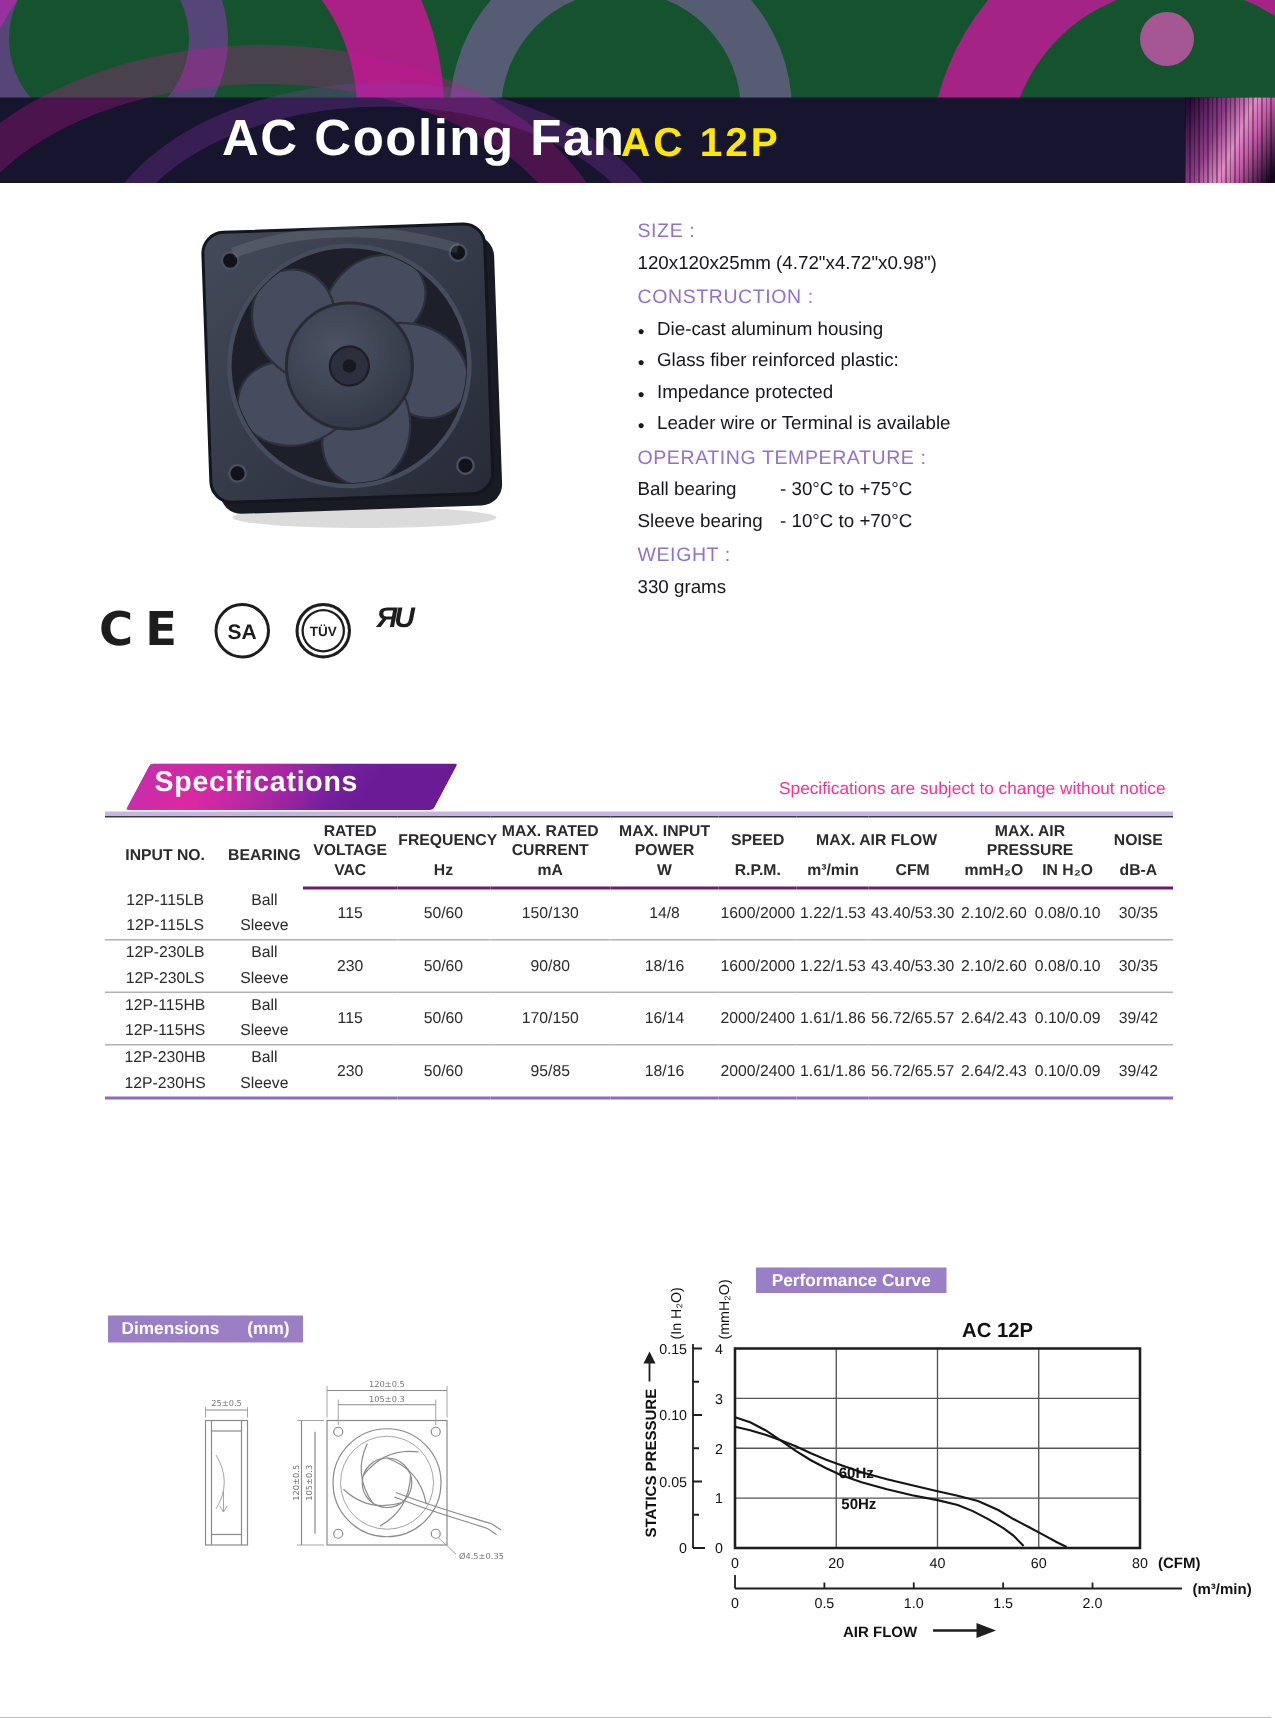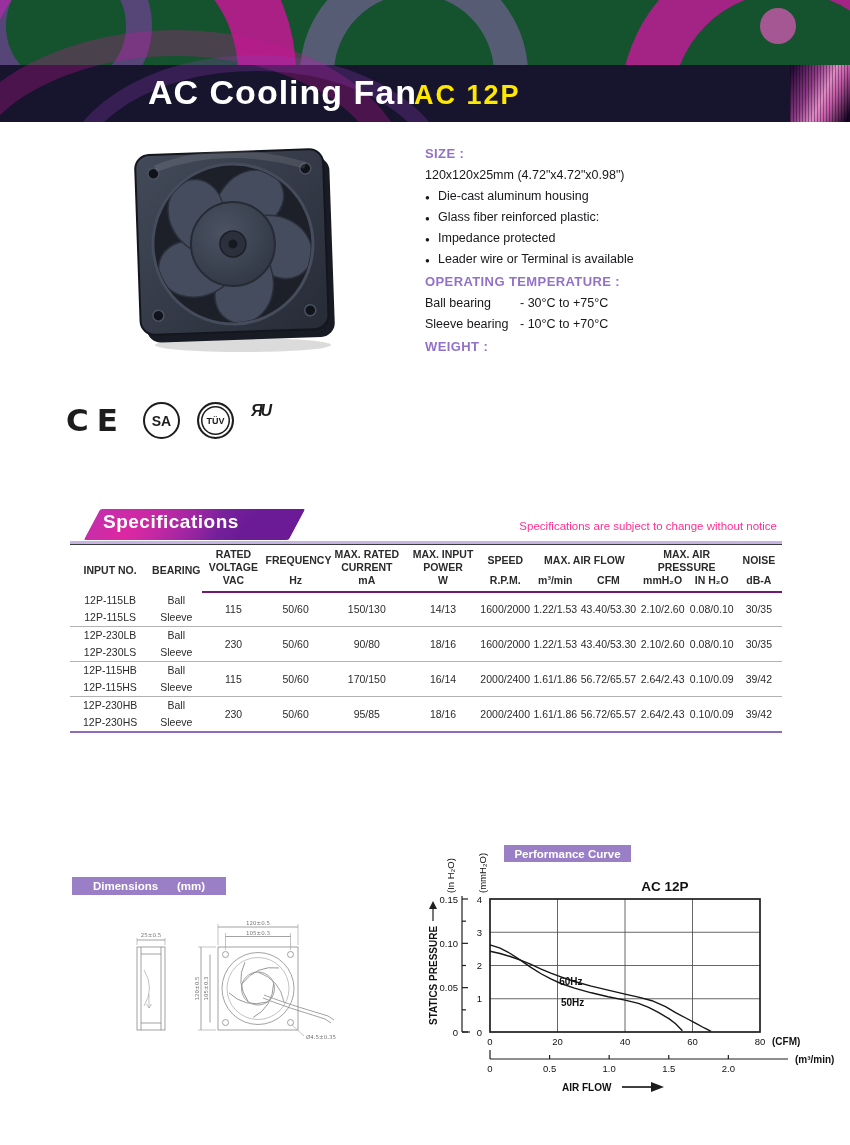--- a/index.html
+++ b/index.html
@@ -22,56 +22,56 @@
   .hdr-photo{position:absolute;right:0;top:65px;width:60px;height:57px;
         background:linear-gradient(115deg,#2a0a3a 5%,#8d3b86 35%,#e08ac6 55%,#c55aa8 68%,#160522 95%);}
   .hdr-photo::after{content:"";position:absolute;inset:0;
         background:repeating-linear-gradient(90deg,rgba(0,0,0,.35) 0 1px,transparent 1px 3px);}
   .hdr-title{position:absolute;left:148px;top:73px;color:#fff;font-size:34px;font-weight:bold;letter-spacing:1px;}
   .hdr-model{position:absolute;left:414px;top:80px;color:#ffe800;font-size:27px;font-weight:bold;letter-spacing:2px;}
 
   
   .fan{position:absolute;left:128px;top:146px;}
   .info{position:absolute;left:425px;top:146px;width:400px;}
-  .info-h{color:#9272c9;font-weight:bold;font-size:13px;letter-spacing:.4px;margin:8px 0 7px;}
+  .info-h{color:#9272c9;font-weight:normal;font-size:13px;letter-spacing:.4px;margin:8px 0 7px;}
   .info-h:first-child{margin-top:0;}
   .info-line{font-size:12.5px;color:#17171c;margin:0 0 7px;display:flex;align-items:baseline;}
   .blt{width:13px;font-size:8px;flex:none;}
   .indent{padding-left:13px;}
   .tlabel{width:95px;flex:none;}
 
   
   .certs{position:absolute;left:66px;top:402px;display:flex;align-items:flex-start;gap:17px;height:40px;}
   .ce{font-family:"DejaVu Sans",sans-serif;font-size:31px;font-weight:bold;color:#1d1d1d;letter-spacing:8px;}
   .circ{width:33px;height:33px;border:2.5px solid #1d1d1d;border-radius:50%;display:flex;
         align-items:center;justify-content:center;font-weight:bold;color:#1d1d1d;flex:none;}
   .csa{font-size:14px;}
   .tuv{font-size:9px;border-width:2px;box-shadow:inset 0 0 0 2px #fff,inset 0 0 0 3.5px #1d1d1d;}
-  .ul{font-size:16px;font-weight:bold;font-style:italic;color:#1d1d1d;letter-spacing:-2px;}
+  .ul{font-size:19px;font-weight:bold;font-style:italic;color:#1d1d1d;letter-spacing:-2px;}
 
   
   .spec-badge{position:absolute;left:92px;top:509px;width:205px;height:31px;
         background:radial-gradient(circle at 18% 95%,rgba(232,38,160,.9),rgba(232,38,160,0) 55%),
                    linear-gradient(100deg,#a438b8,#6c1b96 75%);
         transform:skewX(-28deg);border-radius:2px;}
   .spec-badge-label{position:absolute;left:103px;top:511px;color:#fff;font-size:19px;font-weight:bold;letter-spacing:.5px;}
   .spec-notice{position:absolute;right:73px;top:520px;color:#ff2f92;font-size:11.5px;}
 
   .table-wrap{position:absolute;left:70px;top:541px;width:712px;border-top:3px solid #c6b5e2;}
   table.spec{width:100%;border-collapse:collapse;table-layout:fixed;border-top:1px solid #3a3a3a;
         border-bottom:2px solid #8d6cc0;}
   table.spec th{font-size:10.5px;color:#2b2b2b;padding:3px 1px 0;line-height:1.2;text-align:center;vertical-align:middle;}
   table.spec tr.units th{padding:1px 0 4px;border-bottom:2px solid #701a75;font-weight:bold;}
   table.spec td{font-size:10.5px;color:#2b2b2b;text-align:center;padding:2.5px 0;vertical-align:middle;}
   table.spec tbody tr.grp{border-top:1px solid #b2b2b2;}
   table.spec tbody tr.grp.first{border-top:none;}
 
   
   .dim-badge{position:absolute;left:72px;top:877px;width:112px;height:18px;background:#9a7fc7;color:#fff;
-        font-size:11.5px;font-weight:bold;display:flex;align-items:center;justify-content:space-between;padding:0 21px;}
+        font-size:11.5px;font-weight:bold;display:flex;align-items:center;justify-content:space-between;padding:0 9px;}
   .dims-svg{position:absolute;left:60px;top:898px;}
   .dims-svg line,.dims-svg rect,.dims-svg circle,.dims-svg path{stroke:#8a8a8a;stroke-width:.8;fill:none;}
   .dims-svg .thin{stroke-width:.6;stroke:#9a9a9a;}
   .dims-svg text{fill:#777;font-size:5.5px;stroke:none;font-family:"DejaVu Sans",sans-serif;}
 
   .perf-badge{position:absolute;left:504px;top:845px;width:127px;height:17px;background:#9a7fc7;color:#fff;
         font-size:11.5px;font-weight:bold;display:flex;align-items:center;justify-content:center;}
   .chart{position:absolute;left:420px;top:847px;}
   .chart .grid{stroke:#555;stroke-width:.9;fill:none;}
   .chart .frame{fill:none;stroke:#1e1e1e;stroke-width:1.7;}
@@ -145,20 +145,21 @@
       </g>
       <path d="M30,20 Q100,-4 180,22" stroke="rgba(255,255,255,.10)" stroke-width="7" fill="none"></path>
     </g>
   </svg>
 
   <div class="info">
       <div class="info-h">SIZE :</div>
       <div class="info-line">
         <span>120x120x25mm (4.72"x4.72"x0.98")</span>
       </div>
+      <div class="info-h">CONSTRUCTION :</div>
       <div class="info-line">
         <span class="blt">●</span>
         <span>Die-cast aluminum housing</span>
       </div>
       <div class="info-line">
         <span class="blt">●</span>
         <span>Glass fiber reinforced plastic:</span>
       </div>
       <div class="info-line">
         <span class="blt">●</span>
@@ -171,20 +172,23 @@
       <div class="info-h">OPERATING TEMPERATURE :</div>
       <div class="info-line">
         <span class="tlabel">Ball bearing</span>
         <span>- 30°C to +75°C</span>
       </div>
       <div class="info-line">
         <span class="tlabel">Sleeve bearing</span>
         <span>- 10°C to +70°C</span>
       </div>
       <div class="info-h">WEIGHT :</div>
+      <div class="info-line">
+        <span>330 grams</span>
+      </div>
     </div>
 
   <div class="certs">
     <span class="ce">CE</span>
     <span class="circ csa">SA</span>
     <span class="circ tuv">TÜV</span>
     <span class="ul">ЯU</span>
   </div>
 
   <div class="spec-badge"></div>
@@ -233,21 +237,21 @@
             <th>dB-A</th>
           </tr>
         </thead>
       <tbody>
           <tr class="grp first">
             <td>12P-115LB</td>
             <td>Ball</td>
             <td rowspan="2">115</td>
             <td rowspan="2">50/60</td>
             <td rowspan="2">150/130</td>
-            <td rowspan="2">14/13</td>
+            <td rowspan="2">14/8</td>
             <td rowspan="2">1600/2000</td>
             <td rowspan="2">1.22/1.53</td>
             <td rowspan="2">43.40/53.30</td>
             <td rowspan="2">2.10/2.60</td>
             <td rowspan="2">0.08/0.10</td>
             <td rowspan="2">30/35</td>
           </tr>
           <tr>
             <td>12P-115LS</td>
             <td>Sleeve</td>

